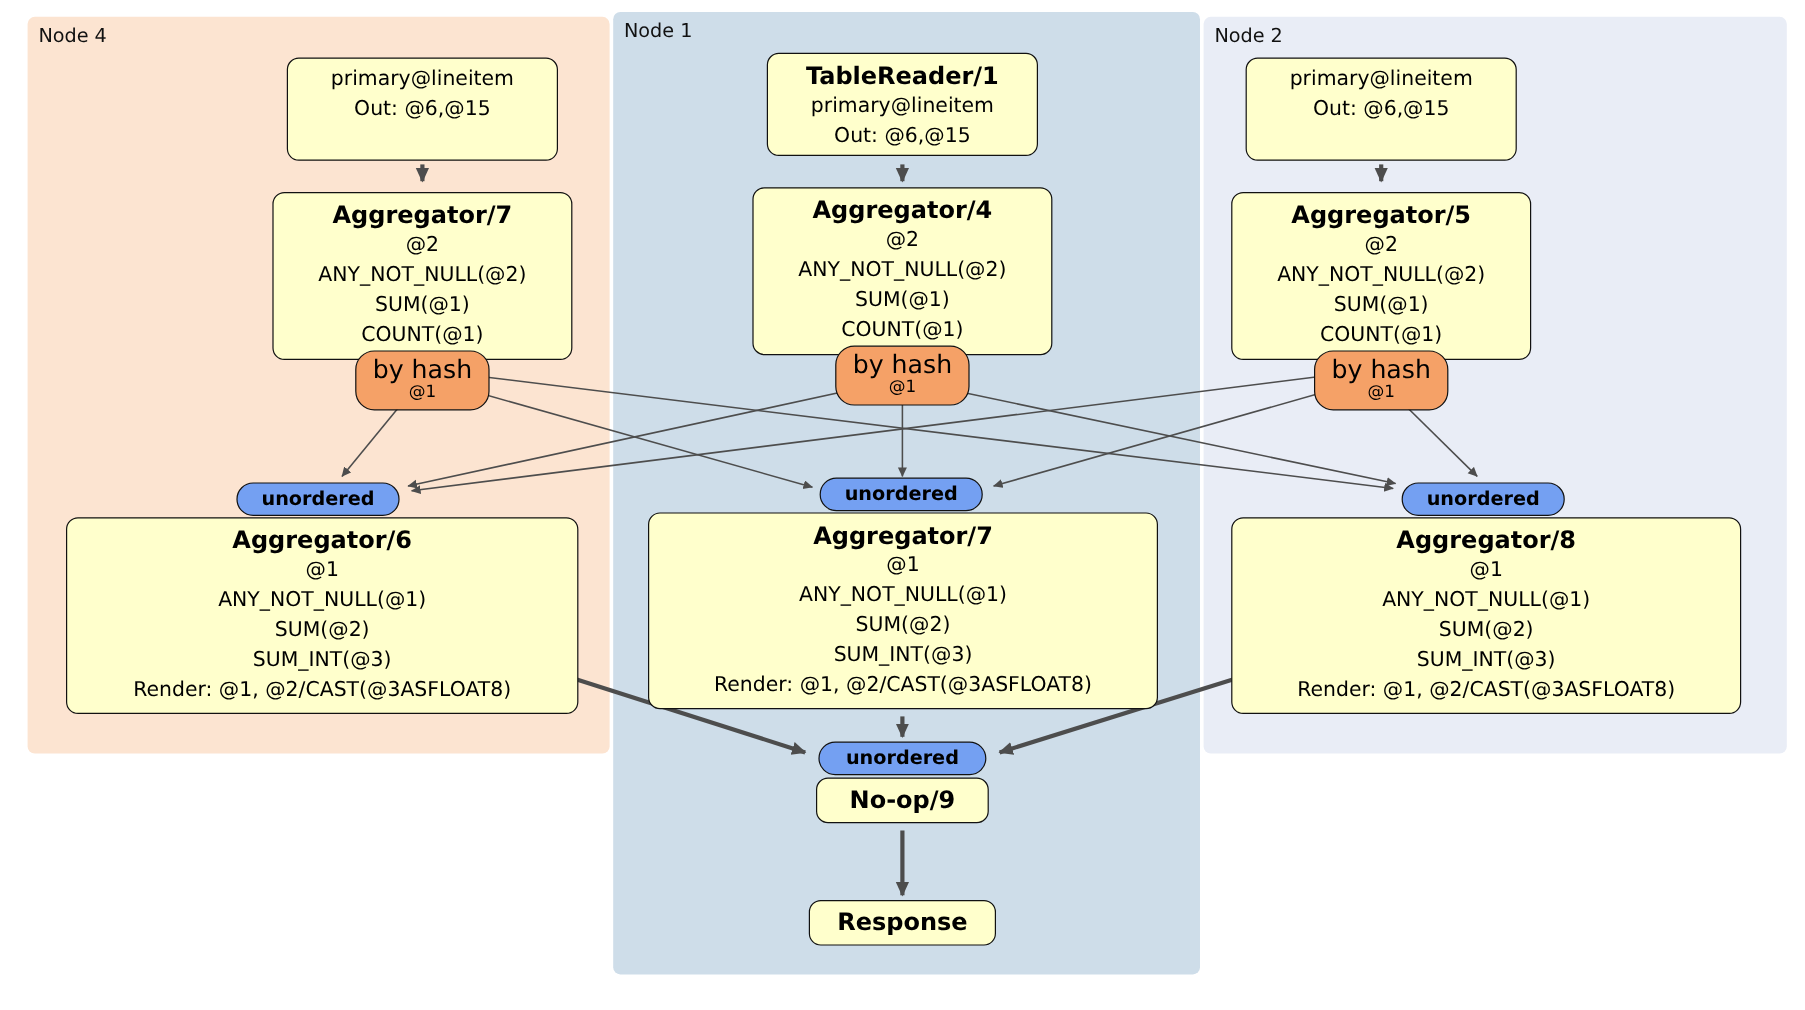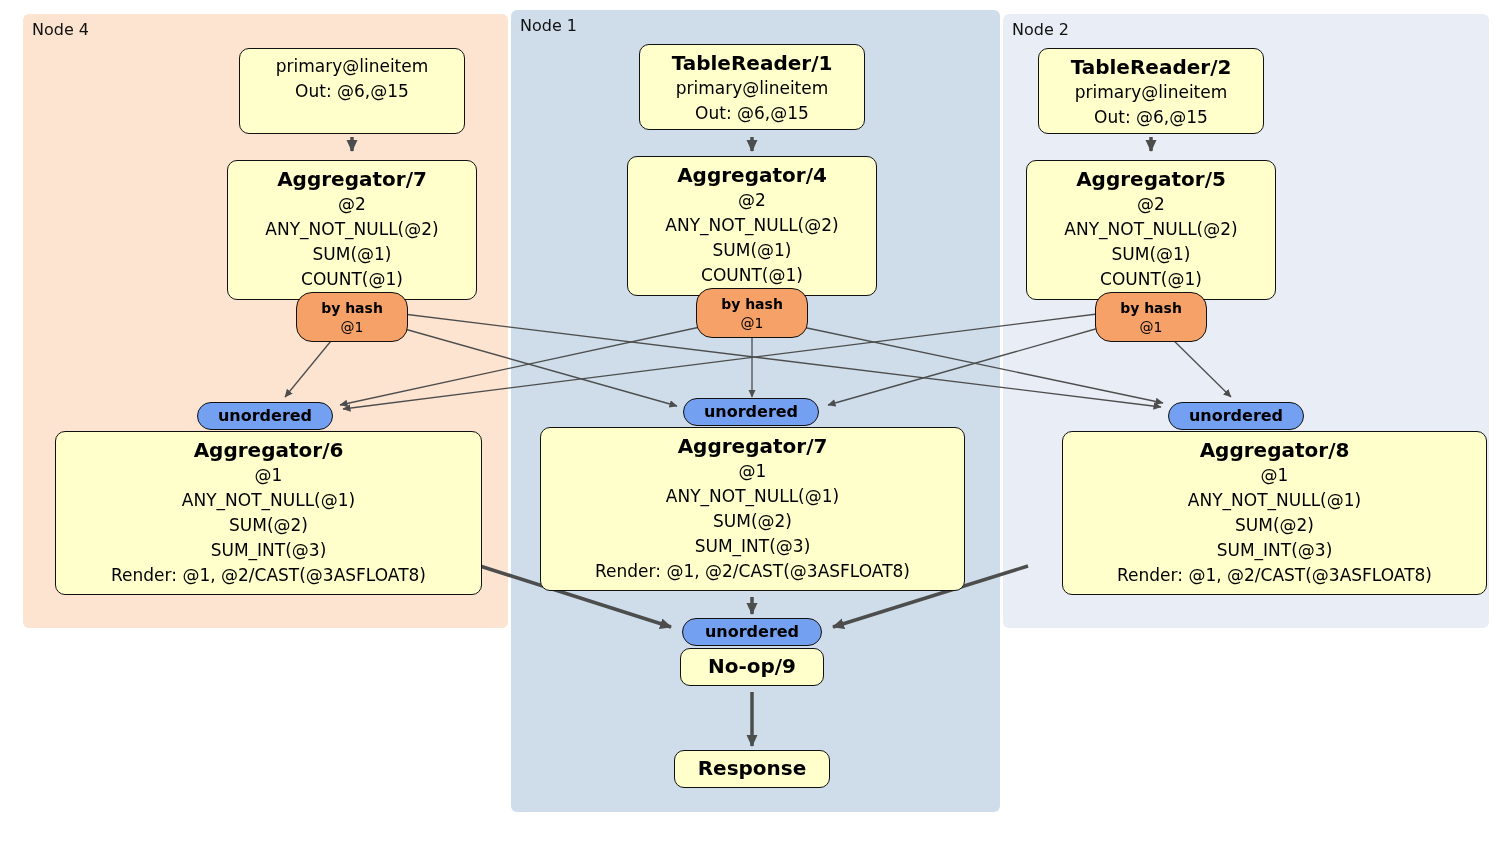--- a/index.html
+++ b/index.html
@@ -19,21 +19,21 @@
     border-radius:10px; z-index:2; text-align:center; box-sizing:border-box;
     padding-top:5px;
   }
   .pbox .title { font-weight:bold; font-size:20px; line-height:26px; white-space:nowrap; }
   .pbox .line  { font-size:17px; line-height:25px; white-space:nowrap; }
 
   .router {
     position:absolute; background:#f5a167; border:1.5px solid #111;
     border-radius:16px; z-index:3; text-align:center; box-sizing:border-box;
   }
-  .router .rlabel  { font-weight:bold; font-size:14px; line-height:22px; margin-top:4px; }
+  .router .rlabel  { font-weight:normal; font-size:21px; line-height:22px; margin-top:4px; }
   .router .rdetail { font-size:14px; line-height:17px; }
 
   .sync {
     position:absolute; background:#74a0f2; border:1.5px solid #111;
     border-radius:14px; z-index:3; text-align:center; box-sizing:border-box;
     font-weight:bold; font-size:16px; line-height:25px; white-space:nowrap;
   }
 
   .edges { position:absolute; left:0; top:0; z-index:1; }
 </style>
@@ -116,41 +116,40 @@
 
     <div class="pbox" style="left:163px; top:740px; width:156px; height:38px; padding-top:4px;">
       <div class="title">Response</div>
     </div>
   </div>
 
   <div class="group group-node2">
     <div class="group-label">Node 2</div>
 
     <div class="pbox" style="left:35px; top:34px; width:226px; height:86px;">
-      <div class="title">TableReader/2</div>
       <div class="line">primary@lineitem</div>
       <div class="line">Out: @6,@15</div>
     </div>
 
     <div class="pbox" style="left:23px; top:146px; width:250px; height:140px;">
       <div class="title">Aggregator/5</div>
       <div class="line">@2</div>
       <div class="line">ANY_NOT_NULL(@2)</div>
       <div class="line">SUM(@1)</div>
       <div class="line">COUNT(@1)</div>
     </div>
 
     <div class="router" style="left:92px; top:278px; width:112px; height:50px;">
       <div class="rlabel">by hash</div>
       <div class="rdetail">@1</div>
     </div>
 
     <div class="sync" style="left:165px; top:388px; width:136px; height:28px;">unordered</div>
 
-    <div class="pbox" style="left:23px; top:417px; width:425px; height:164px;margin-left:36px;">
+    <div class="pbox" style="left:23px; top:417px; width:425px; height:164px;">
       <div class="title">Aggregator/8</div>
       <div class="line">@1</div>
       <div class="line">ANY_NOT_NULL(@1)</div>
       <div class="line">SUM(@2)</div>
       <div class="line">SUM_INT(@3)</div>
       <div class="line">Render: @1, @2/CAST(@3ASFLOAT8)</div>
     </div>
   </div>
 
   <svg class="edges" width="1504" height="842">

